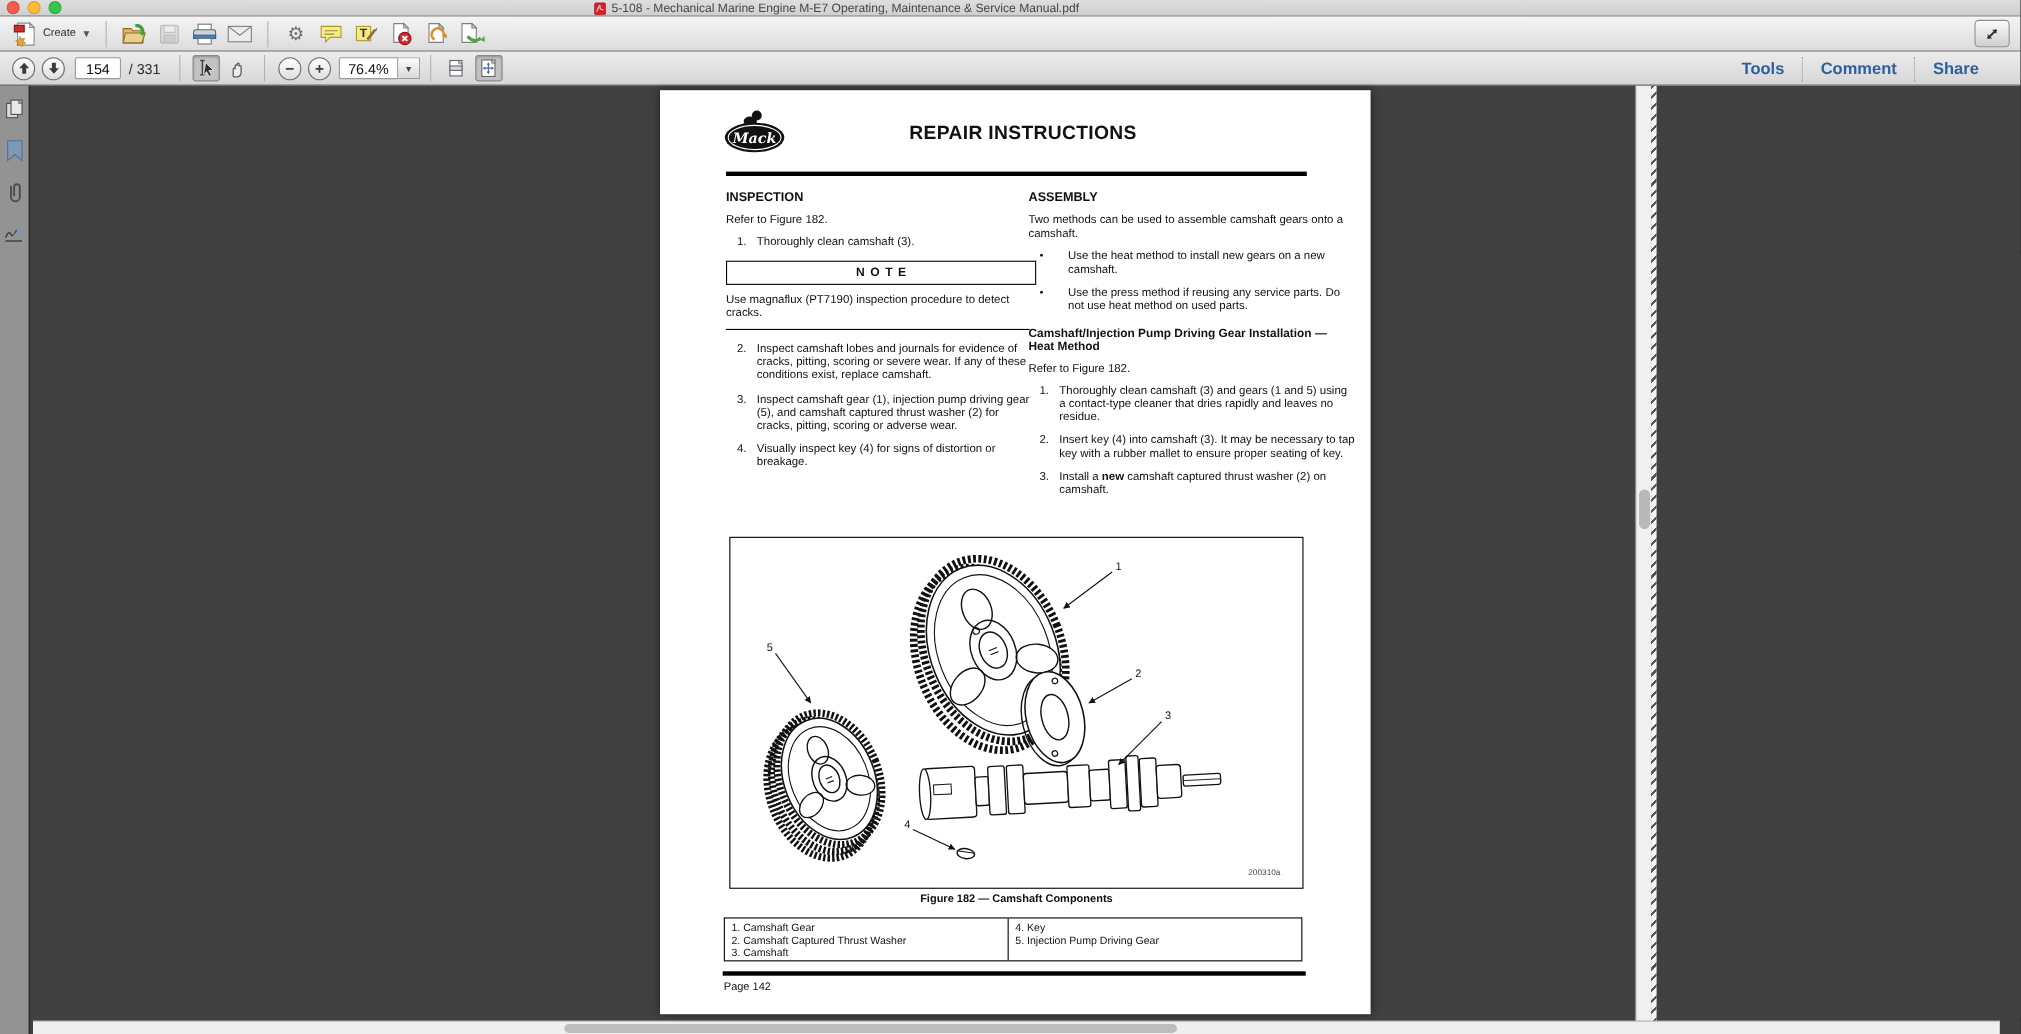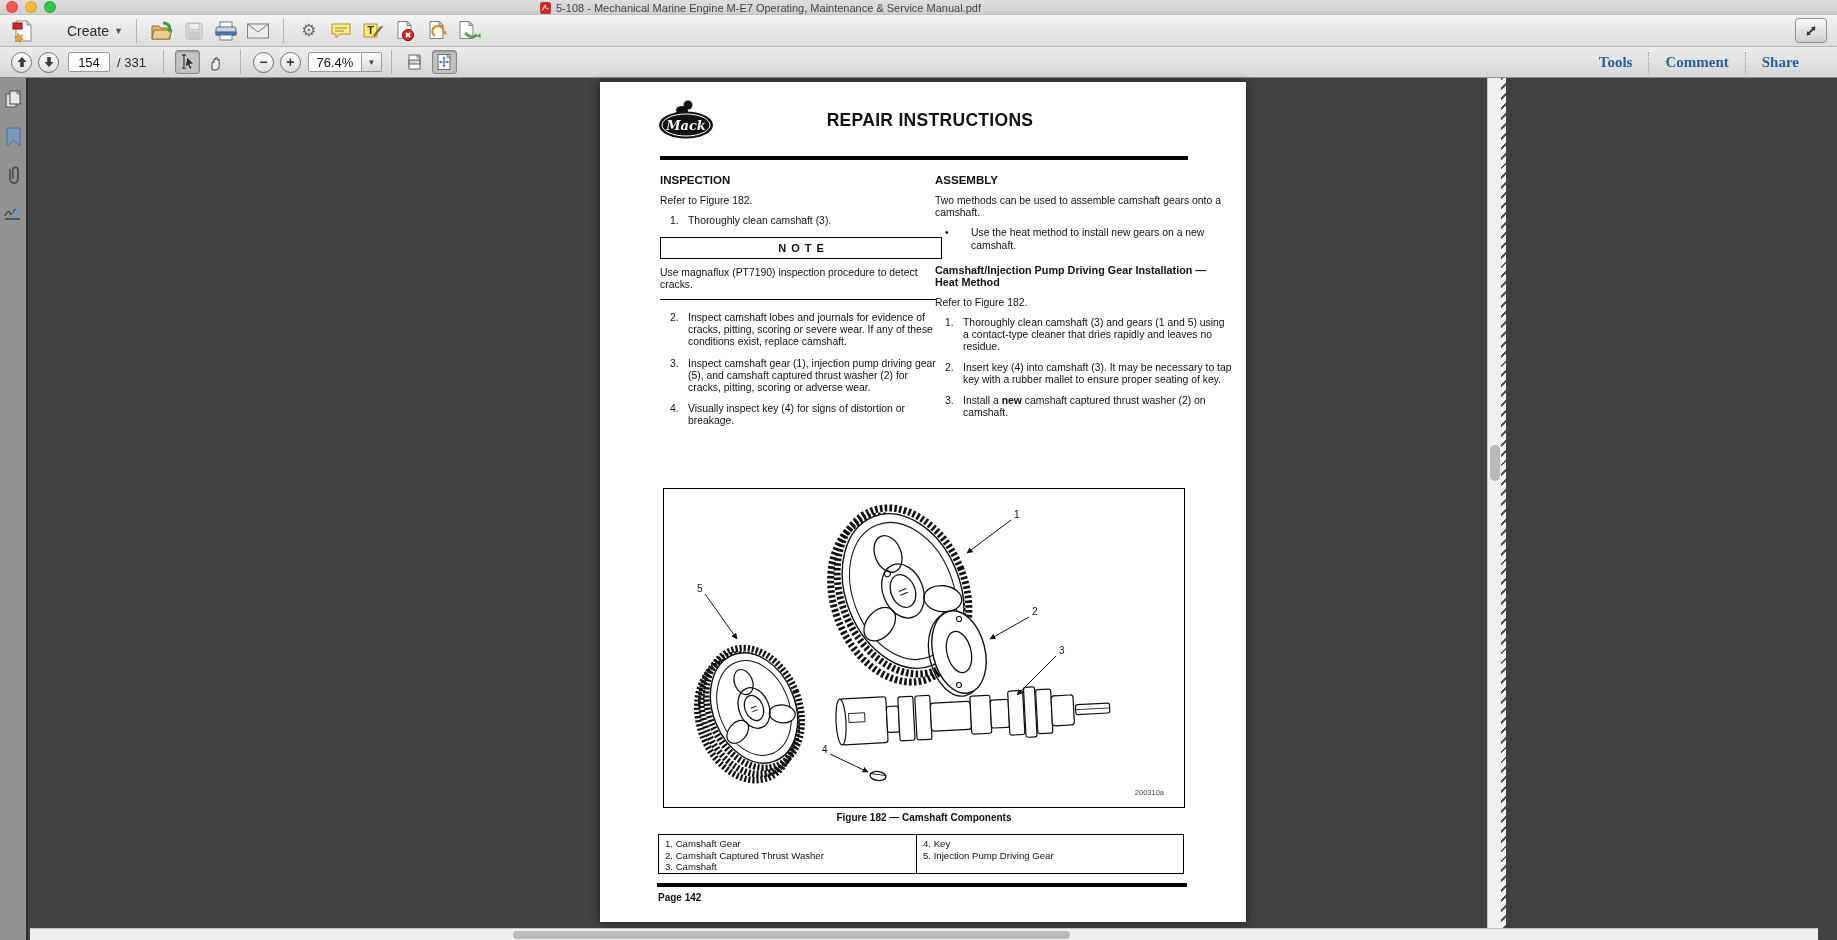--- a/index.html
+++ b/index.html
@@ -15,21 +15,21 @@
   .light.red{background:#f95a50;} .light.yellow{background:#fdbc32;} .light.green{background:#35c649;}
   .doc-title{position:absolute;left:540px;top:0;height:15px;display:flex;align-items:center;gap:5px;
              font-size:11px;color:#454545;white-space:nowrap;}
   .pdficon{width:11px;height:12px;display:inline-block;}
 
   
   .toolbar1{position:absolute;left:0;top:15px;width:1837px;height:32px;
             background:linear-gradient(#f4f4f4,#dcdcdc);border-bottom:1px solid #b5b5b5;
             display:flex;align-items:center;padding:0 8px;}
   .tb-btn{display:flex;align-items:center;gap:5px;padding:2px 4px;border-radius:3px;cursor:default;}
-  .create-label{font-size:14px;color:#2c2c2c;margin-left:28px;}
+  .create-label{font-size:10px;color:#2c2c2c;}
   .caret{font-size:9px;color:#555;}
   .sep-v{width:1px;height:24px;background:#b3b3b3;margin:0 9px;}
   .icon-btn{width:26px;height:26px;display:flex;align-items:center;justify-content:center;margin:0 3px;}
   .icon-btn.disabled{opacity:.5;}
   .gear-glyph{font-size:17px;color:#6f6f6f;line-height:1;}
   .expand-btn{position:absolute;right:10px;top:3px;width:32px;height:25px;border:1px solid #8f8f8f;
               border-radius:4px;background:linear-gradient(#fbfbfb,#cfcfcf);
               display:flex;align-items:center;justify-content:center;}
 
   
@@ -44,21 +44,21 @@
               font-size:13px;text-align:center;font-family:"Liberation Sans",sans-serif;color:#111;margin-left:6px;}
   .page-total{font-size:13px;color:#2c2c2c;margin:0 8px 0 7px;}
   .tool-btn{width:25px;height:24px;display:flex;align-items:center;justify-content:center;border-radius:3px;margin:0 2px;}
   .tool-btn.pressed{background:#c3c3c3;border:1px solid #8a8a8a;box-shadow:inset 0 1px 2px rgba(0,0,0,.25);}
   .zoom-box{width:54px;height:20px;border:1px solid #9b9b9b;border-radius:2px 0 0 2px;background:#fff;
             font-size:13px;text-align:center;font-family:"Liberation Sans",sans-serif;color:#111;margin-left:4px;}
   .zoom-drop{width:20px;height:20px;border:1px solid #9b9b9b;border-left:none;border-radius:0 2px 2px 0;
              background:linear-gradient(#fdfdfd,#d8d8d8);display:flex;align-items:center;justify-content:center;
              font-size:8px;color:#444;}
   .right-actions{position:absolute;right:22px;top:0;height:31px;display:flex;align-items:center;}
-  .r-act{font-size:15px;font-weight:bold;color:#2d5f9e;padding:0 16px;cursor:default;font-family:Liberation Serif, serif;}
+  .r-act{font-size:15px;font-weight:bold;color:#2d5f9e;padding:0 16px;cursor:default;}
   .dot-sep{width:1px;height:22px;border-left:1px dotted #9a9a9a;}
 
   
   .workspace{position:absolute;left:0;top:78px;width:1506px;height:862px;background:#414141;}
   .navpane{position:absolute;left:0;top:0;width:28px;height:862px;background:#939393;
            border-right:2px solid #2c2c2c;display:flex;flex-direction:column;align-items:center;padding-top:10px;gap:16px;}
   .nav-ic{width:22px;height:22px;display:flex;align-items:center;justify-content:center;}
 
   
   .vscroll{position:absolute;right:5px;top:0;width:14px;height:850px;background:#f0f0f0;border-left:1px solid #c9c9c9;}
@@ -93,21 +93,21 @@
            letter-spacing:5px;padding:4px 0 3px 5px;margin:10px 0 8px 0;}
   .noterule{border-bottom:1.2px solid #000;width:98%;margin:2px 0 12px 0;}
 
   .figure-box{position:absolute;left:63px;top:406px;width:522px;height:320px;border:1.5px solid #000;background:#fff;}
   .fig-caption{position:absolute;left:60px;top:730px;width:528px;text-align:center;font-size:10px;font-weight:bold;}
   .legend{position:absolute;left:58px;top:752px;width:526px;height:40px;border:1.2px solid #000;display:flex;font-size:9.6px;line-height:1.22;}
   .legend .cell{padding:3px 6px;}
   .legend .cl{width:258px;border-right:1.2px solid #000;}
   .legend .cr{flex:1;}
   .rule-footer{position:absolute;left:57px;top:801px;width:530px;height:3.5px;background:#000;}
-  .pg-footer{position:absolute;left:58px;top:810px;font-size:10px;font-weight:bold;}
+  .pg-footer{position:absolute;left:58px;top:810px;font-size:10px;font-weight:normal;}
 
   svg{display:block;}
 </style>
 </head>
 <body>
 
 <div class="app">
 
   <div class="titlebar">
     <div class="lights">
@@ -356,20 +356,24 @@
           <span class="txt">Visually inspect key (4) for signs of distortion or breakage.</span>
         </div>
       </div>
 
       <div class="col col-right">
         <div class="h1">ASSEMBLY</div>
         <p class="para">Two methods can be used to assemble camshaft gears onto a camshaft.</p>
         <div class="bli">
           <span class="dot"></span>
           <span class="txt">Use the heat method to install new gears on a new camshaft.</span>
+        </div>
+        <div class="bli">
+          <span class="dot"></span>
+          <span class="txt">Use the press method if reusing any service parts. Do not use heat method on used parts.</span>
         </div>
         <div class="h2">Camshaft/Injection Pump Driving Gear Installation — Heat Method</div>
         <p class="para">Refer to Figure 182.</p>
         <div class="oli">
           <span class="num">1.</span>
           <span class="txt">Thoroughly clean camshaft (3) and gears (1 and 5) using a contact-type cleaner that dries rapidly and leaves no residue.</span>
         </div>
         <div class="oli">
           <span class="num">2.</span>
           <span class="txt">Insert key (4) into camshaft (3). It may be necessary to tap key with a rubber mallet to ensure proper seating of key.</span>

